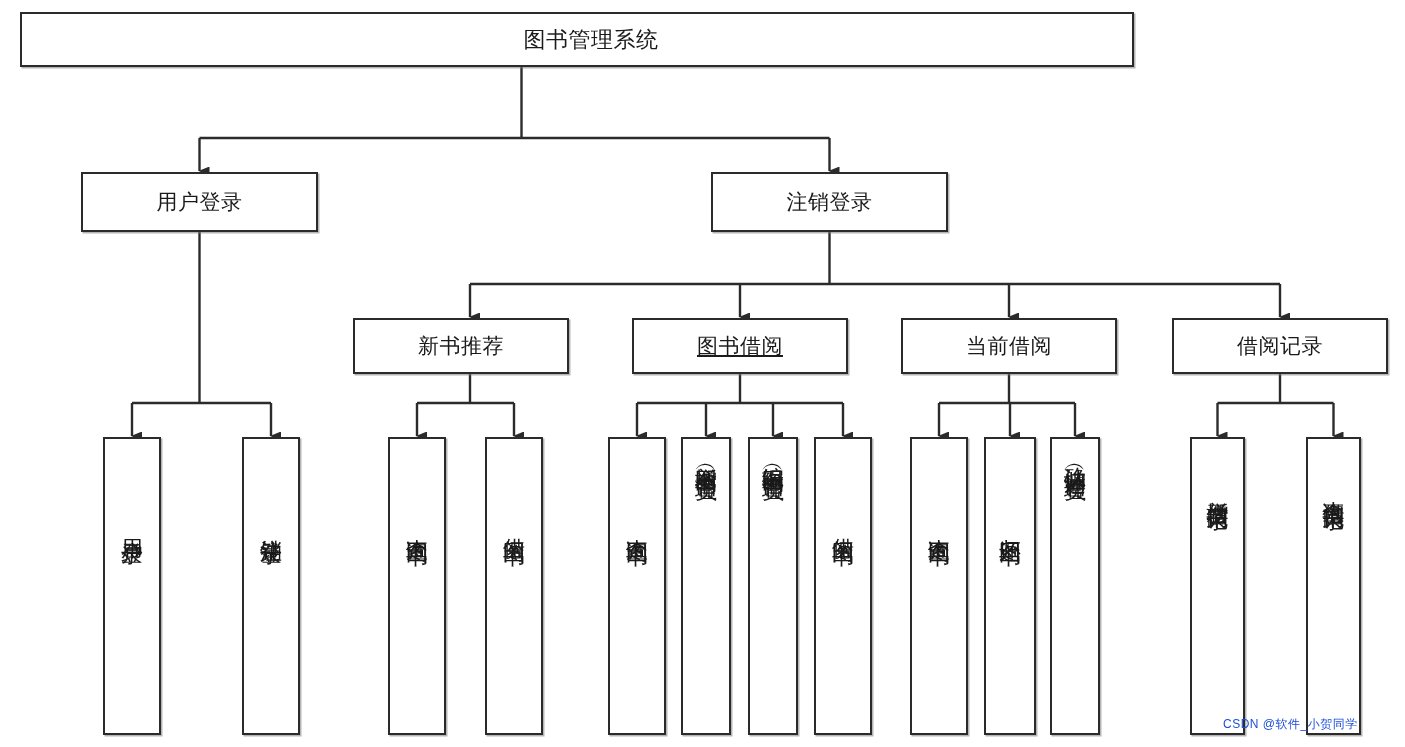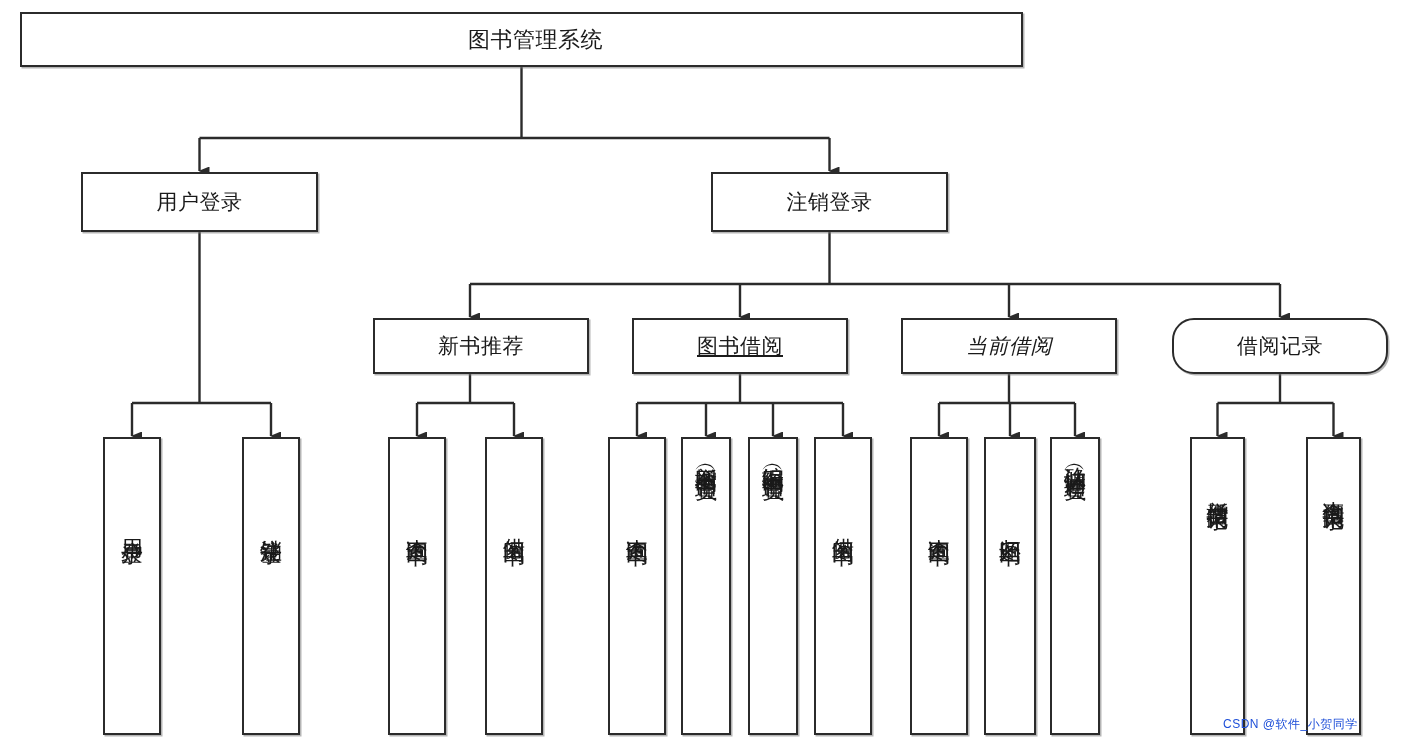--- a/index.html
+++ b/index.html
@@ -123,39 +123,39 @@
         <path d="M1010,403 L1010,436" marker-end="url(#arrowhead)"></path>
         <path d="M1075,403 L1075,436" marker-end="url(#arrowhead)"></path>
         <path d="M1280,374 L1280,403"></path>
         <path d="M1217.5,403 L1333.5,403"></path>
         <path d="M1217.5,403 L1217.5,436" marker-end="url(#arrowhead)"></path>
         <path d="M1333.5,403 L1333.5,436" marker-end="url(#arrowhead)"></path>
       </g>
   </svg>
 
   <div id="nodes">
-      <div class="node horizontal root" style="left: 20px; top: 12px; width: 1003px; height: 55px; padding-left: 28px;">
+      <div class="node horizontal root" style="left: 20px; top: 12px; width: 1114px; height: 55px; padding-left: 28px;">
         <span class="label">图书管理系统</span>
       </div>
       <div class="node horizontal" style="left: 81px; top: 172px; width: 237px; height: 60px;">
         <span class="label">用户登录</span>
       </div>
       <div class="node horizontal" style="left: 711px; top: 172px; width: 237px; height: 60px;">
         <span class="label">注销登录</span>
       </div>
-      <div class="node horizontal" style="left: 373px; top: 318px; width: 216px; height: 56px;">
+      <div class="node horizontal" style="left: 353px; top: 318px; width: 216px; height: 56px;">
         <span class="label">新书推荐</span>
       </div>
       <div class="node horizontal" style="left: 632px; top: 318px; width: 216px; height: 56px; text-decoration: underline;">
         <span class="label">图书借阅</span>
       </div>
-      <div class="node horizontal" style="left: 901px; top: 318px; width: 216px; height: 56px; font-style: italic;">
+      <div class="node horizontal" style="left: 901px; top: 318px; width: 216px; height: 56px;">
         <span class="label">当前借阅</span>
       </div>
-      <div class="node horizontal" style="left: 1172px; top: 318px; width: 216px; height: 56px; border-radius: 22px;">
+      <div class="node horizontal" style="left: 1172px; top: 318px; width: 216px; height: 56px;">
         <span class="label">借阅记录</span>
       </div>
       <div class="node vertical mid" style="left: 103px; top: 437px; width: 58px; height: 298px;">
         <span class="label">用户登录</span>
       </div>
       <div class="node vertical mid" style="left: 242px; top: 437px; width: 58px; height: 298px;">
         <span class="label">注销登录</span>
       </div>
       <div class="node vertical mid" style="left: 388px; top: 437px; width: 58px; height: 298px;">
         <span class="label">查询图书</span>

